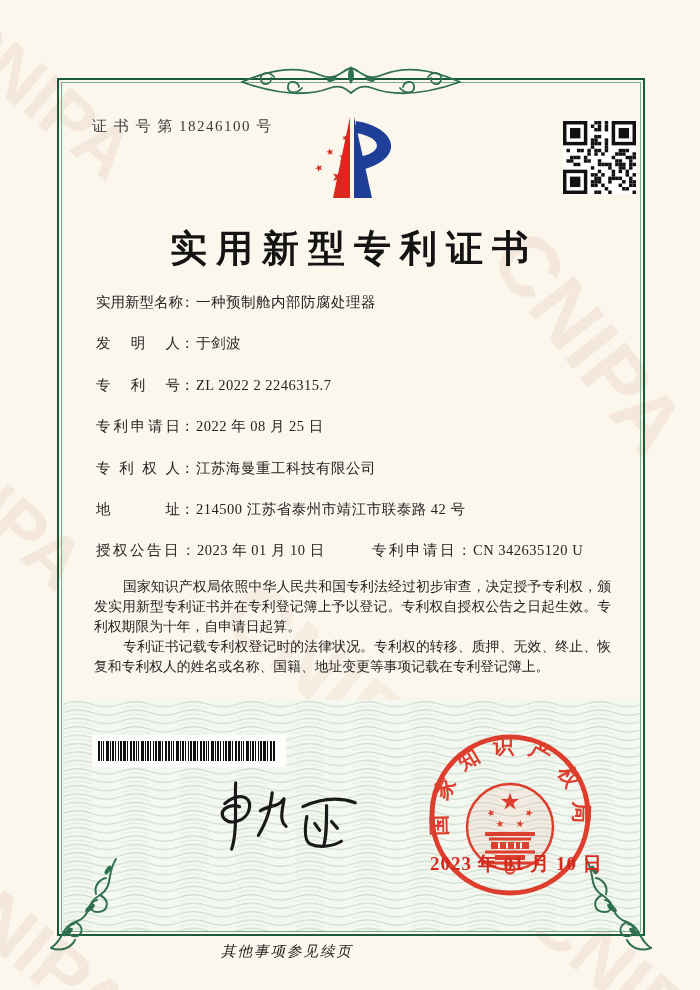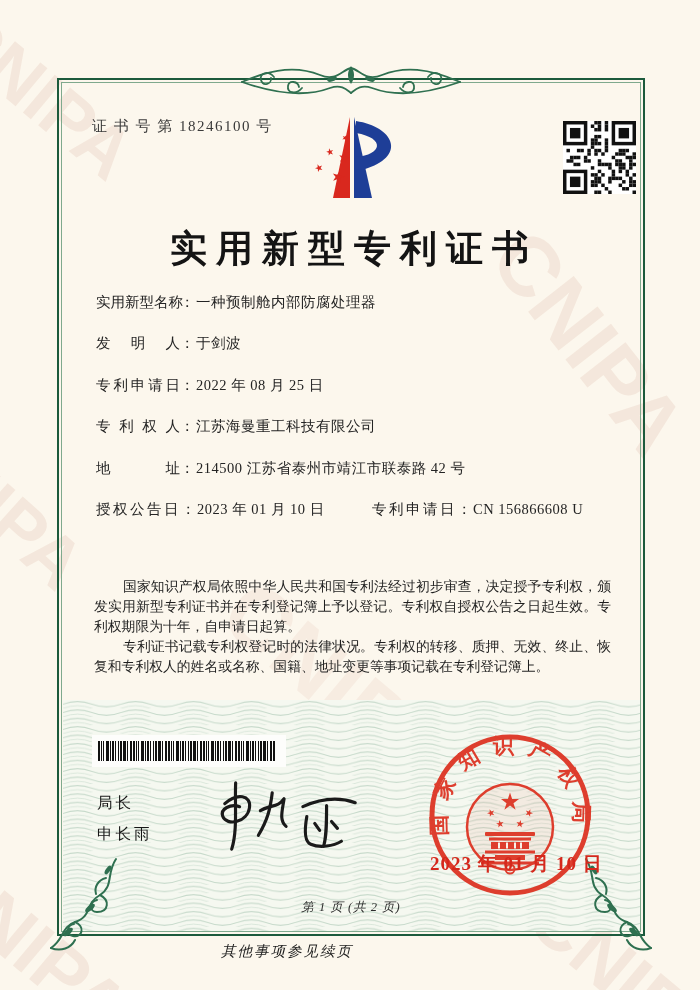--- a/index.html
+++ b/index.html
@@ -297,31 +297,34 @@
   <div class="title">实用新型专利证书</div>
 
   <div class="fields">
     <div class="field-row">
       <span class="flabel">实用新型名称</span><span class="colon">：</span><span class="fvalue">一种预制舱内部防腐处理器</span>
     </div>
     <div class="field-row">
       <span class="flabel">发明人</span><span class="colon">：</span><span class="fvalue">于剑波</span>
     </div>
     <div class="field-row">
+      <span class="flabel">专利号</span><span class="colon">：</span><span class="fvalue">ZL 2022 2 2246315.7</span>
+    </div>
+    <div class="field-row">
       <span class="flabel">专利申请日</span><span class="colon">：</span><span class="fvalue">2022 年 08 月 25 日</span>
     </div>
     <div class="field-row">
       <span class="flabel">专利权人</span><span class="colon">：</span><span class="fvalue">江苏海曼重工科技有限公司</span>
     </div>
     <div class="field-row">
       <span class="flabel">地址</span><span class="colon">：</span><span class="fvalue">214500 江苏省泰州市靖江市联泰路 42 号</span>
     </div>
     <div class="grant-row">
       <span><span class="glabel">授权公告日</span><span class="colon">：</span><span class="fvalue">2023 年 01 月 10 日</span></span>
-      <span class="grant-right"><span class="glabel">专利申请日</span><span class="colon">：</span><span class="fvalue">CN 156866608 U</span></span>
+      <span class="grant-right"><span class="glabel">专利申请日</span><span class="colon">：</span><span class="fvalue">CN 342635120 U</span></span>
     </div>
   </div>
 
   <div class="body-text">
     <p>国家知识产权局依照中华人民共和国专利法经过初步审查，决定授予专利权，颁发实用新型专利证书并在专利登记簿上予以登记。专利权自授权公告之日起生效。专利权期限为十年，自申请日起算。</p>
     <p>专利证书记载专利权登记时的法律状况。专利权的转移、质押、无效、终止、恢复和专利权人的姓名或名称、国籍、地址变更等事项记载在专利登记簿上。</p>
   </div>
 
   <div class="barcode-wrap">
     <svg class="barcode" id="barcode" width="182" height="20" viewBox="0 0 182 20">
@@ -382,24 +385,20 @@
         <rect x="157" y="0" width="1" height="20" fill="#111"></rect>
         <rect x="160" y="0" width="1" height="20" fill="#111"></rect>
         <rect x="162" y="0" width="2" height="20" fill="#111"></rect>
         <rect x="165" y="0" width="3" height="20" fill="#111"></rect>
         <rect x="169" y="0" width="1" height="20" fill="#111"></rect>
         <rect x="172" y="0" width="2" height="20" fill="#111"></rect>
         <rect x="175" y="0" width="2" height="20" fill="#111"></rect>
       </svg>
   </div>
 
-  <div class="director">
-    <div>局长</div>
-    <div>申长雨</div>
-  </div>
 
   <svg class="signature" viewBox="0 0 170 85">
     <g fill="none" stroke="#1a1a1a" stroke-width="3.2" stroke-linecap="round" stroke-linejoin="round">
       <path d="M18,28 C30,17 45,19 43,32 C41,47 20,51 16,41 C13,33 24,28 33,31"></path>
       <path d="M29,7 C28,30 31,55 25,74"></path>
       <path d="M66,17 C64,34 61,45 52,60"></path>
       <path d="M54,35 C64,29 72,32 78,23 C76,36 73,45 80,51"></path>
       <path d="M97,31 C117,22 136,22 150,27"></path>
       <path d="M121,30 C121,48 121,61 118,71"></path>
       <path d="M101,41 C98,58 100,67 105,69 C114,73 128,71 136,66"></path>
@@ -434,16 +433,15 @@
         <rect x="10" y="15.5" width="2" height="6"></rect>
       </g>
       <rect x="-25" y="23.5" width="50" height="3"></rect>
       <rect x="-15" y="28" width="30" height="5"></rect>
       <rect x="-29" y="34.5" width="58" height="3"></rect>
       <circle cy="42" r="4.5" fill="none" stroke="#dd3322" stroke-width="2"></circle>
     </g>
   </svg>
   <div class="seal-date">2023 年 01 月 10 日</div>
 
-  <div class="page-num">第 1 页 (共 2 页)</div>
   <div class="note">其他事项参见续页</div>
 
 </div>
 
 </body></html>

